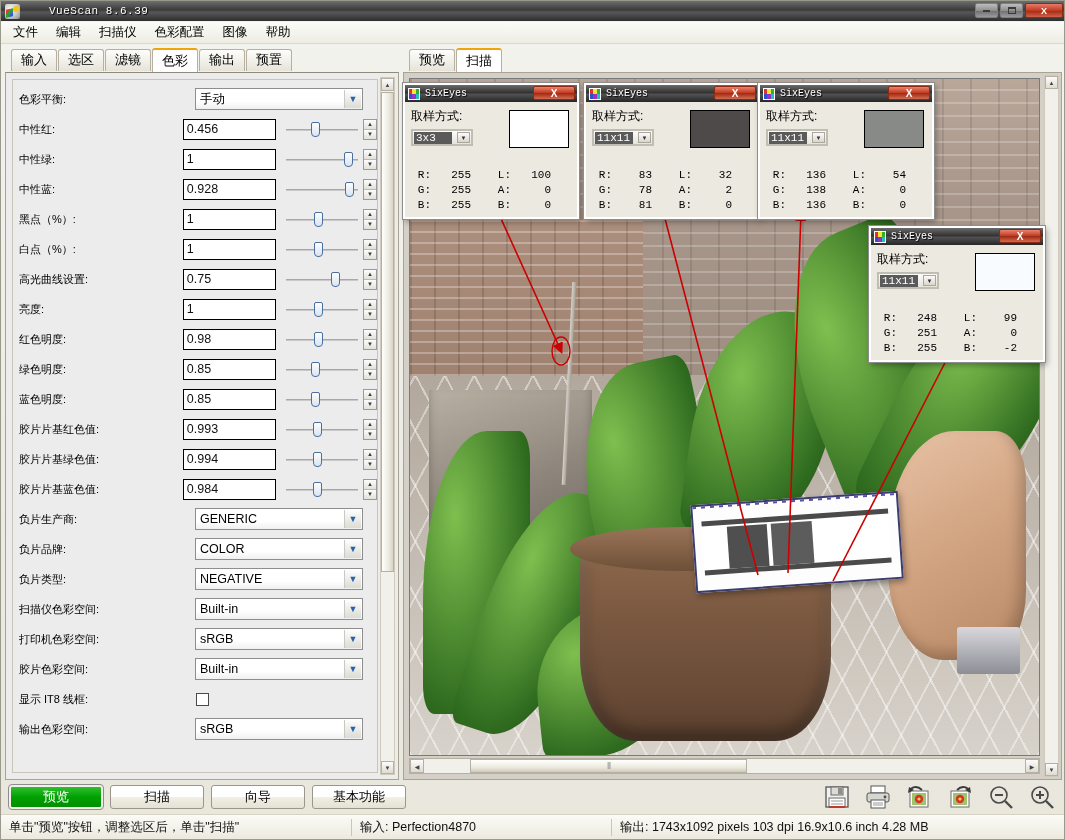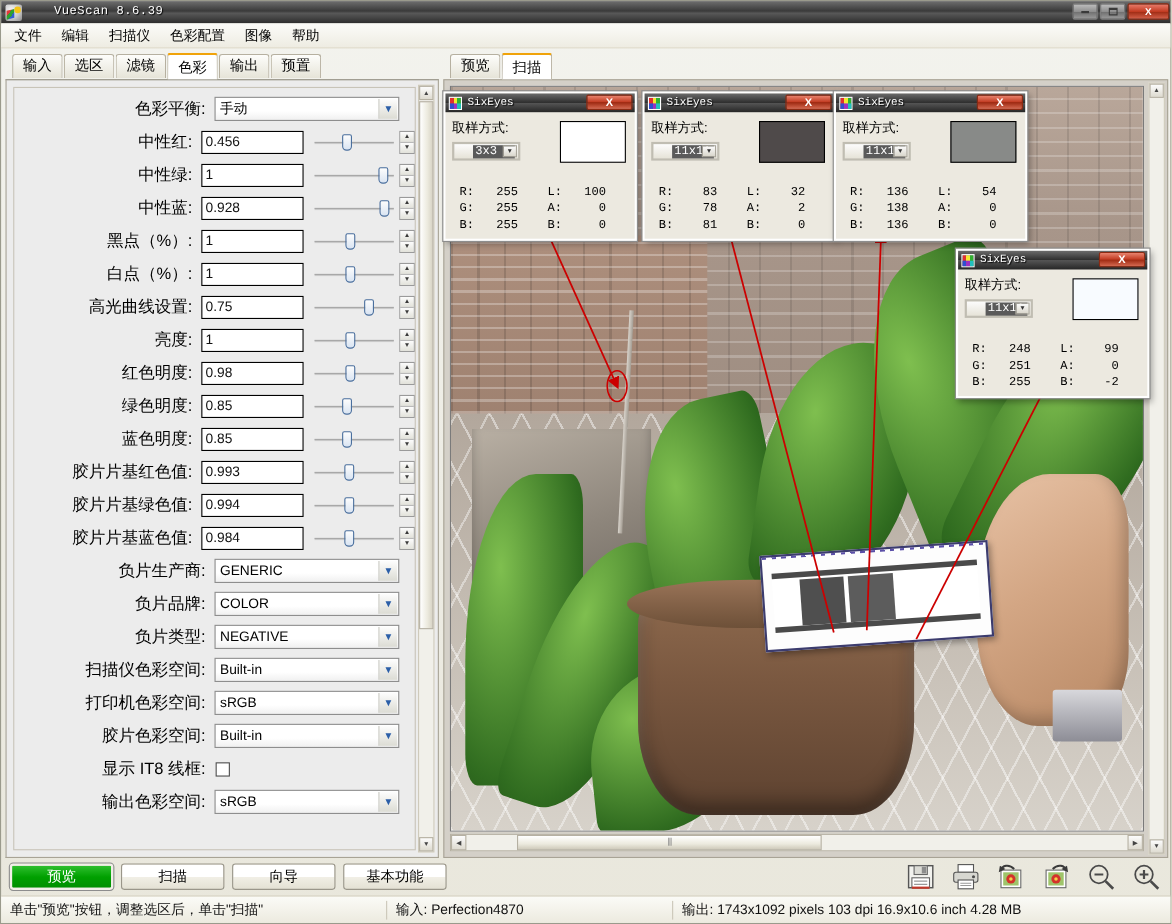--- a/index.html
+++ b/index.html
@@ -117,22 +117,22 @@
     background: #ececec;
     border: 1px solid #c8c4b8;
   }
   .rows { padding: 4px 0 0 0; }
   .row {
     display: flex; align-items: center;
     height: 30px;
     padding-left: 6px;
   }
   .row .lbl {
-    width: 176px; text-align: right; padding-right: 8px;
-    font-size: 15px; color: #000;
+    width: 176px; text-align: left; padding-right: 8px;
+    font-size: 11px; color: #000;
     white-space: nowrap;
   }
   .row .fld {
     width: 100px; height: 21px;
     background: #fff; border: 1px solid #000;
     font-size: 12.5px; color: #111;
     padding: 0 3px; line-height: 19px;
     font-family: "Liberation Sans", sans-serif;
     overflow: hidden; white-space: nowrap;
   }
@@ -377,21 +377,21 @@
   .se-sample-label { font-size: 12px; color: #000; }
   .se-combo {
     width: 62px; height: 17px; margin-top: 4px;
     background: linear-gradient(#fcfcfc,#e6e3d8);
     border: 2px solid #c0bdb2;
     display: flex; align-items: center; position: relative;
   }
   .se-combo .val {
     background: #5a5a5a; color: #ffffff; font-size: 11px;
     font-family: "Liberation Mono", monospace;
-    padding: 0 2px; margin-left: 17px; height: 12px; line-height: 12px;
+    padding: 0 2px; margin-left: 1px; height: 12px; line-height: 12px;
     min-width: 38px;
   }
   .se-combo .ar {
     position: absolute; right: 1px; top: 1px; width: 13px; height: 11px;
     background: linear-gradient(#fbfbfb,#d9d6cb); border: 1px solid #a9a69b;
     display: flex; align-items: center; justify-content: center; font-size: 6px; color: #333;
   }
   .se-swatch {
     position: absolute; right: 8px; top: 8px; width: 60px; height: 38px;
     border: 1px solid #000;

